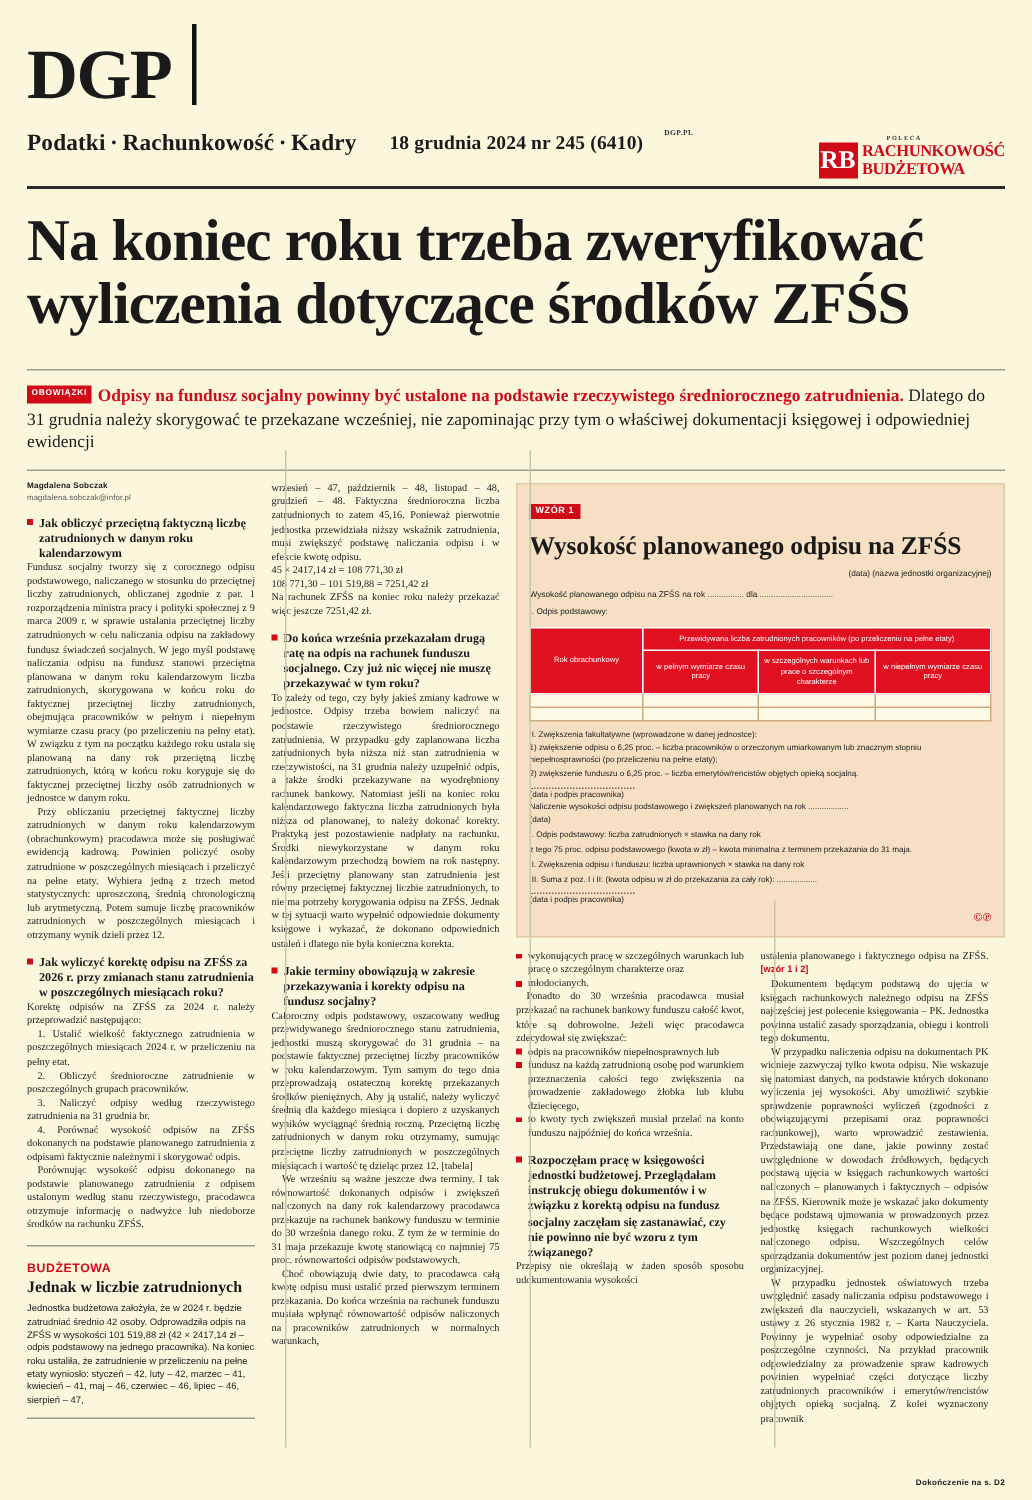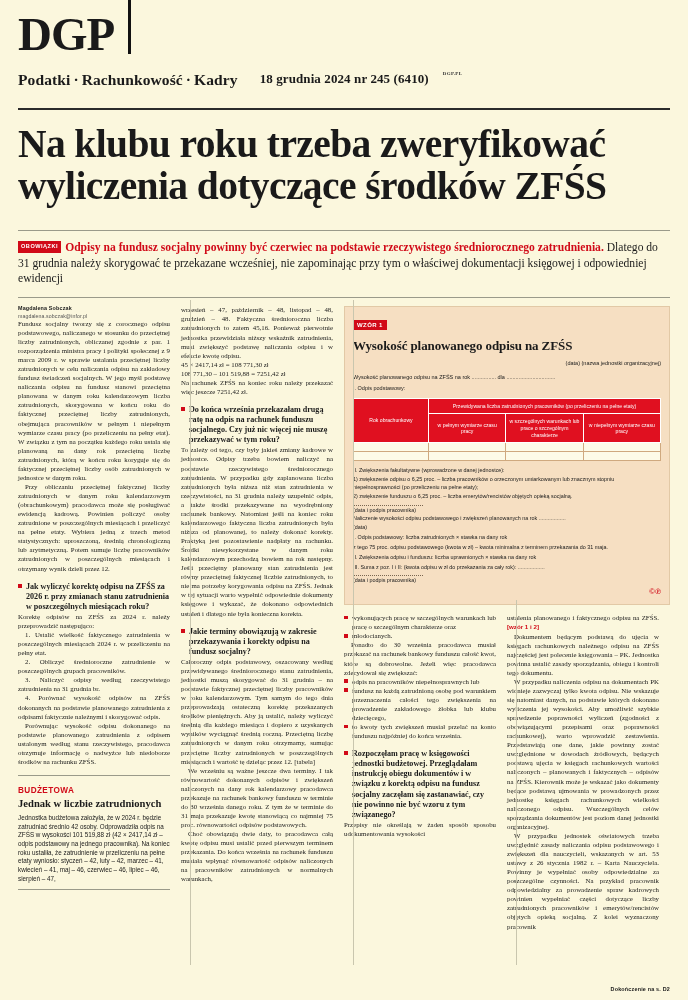--- a/index.html
+++ b/index.html
@@ -7,21 +7,21 @@
   body{
     width:688px;height:1000px;overflow:hidden;
     background:#fbf7dd;
     font-family:"Liberation Serif", serif;
     color:#1a1a1a;
     -webkit-font-smoothing:antialiased;
   }
   .page{position:relative;width:688px;height:1000px;box-sizing:border-box;padding:0 18px;}
 
   
-  .masthead{display:flex;align-items:flex-end;padding-top:0;}
+  .masthead{display:flex;align-items:flex-end;padding-top:16px;}
   .logo-dgp{
     font-family:"Liberation Serif", serif;
     font-weight:bold;font-size:47px;line-height:.95;letter-spacing:-1px;
   }
   .logo-divider{
     width:3px;background:#111;height:54px;margin:0 14px 3px 14px;
   }
   .logo-title{
     font-family:"Liberation Serif", serif;
     font-weight:bold;font-size:46px;line-height:.95;letter-spacing:-.5px;
@@ -112,21 +112,21 @@
 
   
   .wzor{
     background:#f6dfc2;border:1px solid #e2c9a6;margin-top:1px;
     padding:6px 8px 8px 8px;box-sizing:border-box;
   }
   .wzor-tag{
     display:inline-block;background:#d10a18;color:#fff;font-family:"Liberation Sans",sans-serif;
     font-weight:bold;font-size:6px;letter-spacing:.4px;padding:2px 4px 1.5px 4px;
   }
-  .wzor-title{font-weight:bold;font-size:13px;margin-top:7px;letter-spacing:-.1px;}
+  .wzor-title{font-weight:bold;font-size:17px;margin-top:7px;letter-spacing:-.1px;}
   .wzor-meta{font-family:"Liberation Sans",sans-serif;font-size:5.5px;text-align:right;margin-top:6px;}
   .wzor-line{font-family:"Liberation Sans",sans-serif;font-size:5.5px;margin-top:7px;line-height:1.5;}
 
   table.wz{width:100%;border-collapse:collapse;margin-top:6px;table-layout:fixed;}
   table.wz td{
     border:1px solid #ffffff;background:#e01020;color:#fff;
     font-family:"Liberation Sans",sans-serif;font-size:5.1px;line-height:1.3;
     text-align:center;vertical-align:middle;padding:4px 2px;
   }
   table.wz td.empty{background:#fdfbe8;border:1px solid #cfa97f;height:8px;padding:0;}
@@ -158,43 +158,57 @@
     <div class="logo-divider"></div>
   </div>
 
   <div class="subbar">
     <div class="sections">
       <span>Podatki</span><span class="dot">·</span><span>Rachunkowość</span><span class="dot">·</span><span>Kadry</span>
     </div>
     <div class="issue">18 grudnia 2024 nr 245 (6410)</div>
     <div class="domain">DGP.PL</div>
 
+    <div class="promo">
+      <div class="promo-label">POLECA</div>
+      <div class="promo-row">
+        <div class="rb-mark">RB</div>
+        <div class="rb-txt">
+          <div class="rb-l1">RACHUNKOWOŚĆ</div>
+          <div class="rb-l2">BUDŻETOWA</div>
+        </div>
+      </div>
+    </div>
   </div>
 
   <div class="rule-thick"></div>
 
   <div class="headline">
-    <div>Na klubu roku trzeba zweryfikować</div>
+    <div>Na koniec roku trzeba zweryfikować</div>
     <div>wyliczenia dotyczące środków ZFŚS</div>
   </div>
 
   <div class="rule-thin"></div>
 
   <div class="lead">
-    <span class="badge-red">OBOWIĄZKI</span><span class="lead-strong">Odpisy na fundusz socjalny powinny być czerwiec na podstawie rzeczywistego średniorocznego zatrudnienia.</span><span> Dlatego do 31 grudnia należy skorygować te przekazane wcześniej, nie zapominając przy tym o właściwej dokumentacji księgowej i odpowiedniej ewidencji</span>
+    <span class="badge-red">OBOWIĄZKI</span><span class="lead-strong">Odpisy na fundusz socjalny powinny być ustalone na podstawie rzeczywistego średniorocznego zatrudnienia.</span><span> Dlatego do 31 grudnia należy skorygować te przekazane wcześniej, nie zapominając przy tym o właściwej dokumentacji księgowej i odpowiedniej ewidencji</span>
   </div>
 
   <div class="rule-lead"></div>
 
   <div class="cols">
 
     <div class="col">
       <div class="byline-name">Magdalena Sobczak</div>
       <div class="byline-mail">magdalena.sobczak@infor.pl</div>
 
+      <div class="qhead">
+        <span class="sq"></span>
+        <span>Jak obliczyć przeciętną faktyczną liczbę zatrudnionych w danym roku kalendarzowym</span>
+      </div>
       <p class="body noind afterhead">Fundusz socjalny tworzy się z corocznego odpisu podstawowego, naliczanego w stosunku do przeciętnej liczby zatrudnionych, obliczanej zgodnie z par. 1 rozporządzenia ministra pracy i polityki społecznej z 9 marca 2009 r. w sprawie ustalania przeciętnej liczby zatrudnionych w celu naliczania odpisu na zakładowy fundusz świadczeń socjalnych. W jego myśl podstawę naliczania odpisu na fundusz stanowi przeciętna planowana w danym roku kalendarzowym liczba zatrudnionych, skorygowana w końcu roku do faktycznej przeciętnej liczby zatrudnionych, obejmująca pracowników w pełnym i niepełnym wymiarze czasu pracy (po przeliczeniu na pełny etat). W związku z tym na początku każdego roku ustala się planowaną na dany rok przeciętną liczbę zatrudnionych, którą w końcu roku koryguje się do faktycznej przeciętnej liczby osób zatrudnionych w jednostce w danym roku.</p>
       <p class="body">Przy obliczaniu przeciętnej faktycznej liczby zatrudnionych w danym roku kalendarzowym (obrachunkowym) pracodawca może się posługiwać ewidencją kadrową. Powinien policzyć osoby zatrudnione w poszczególnych miesiącach i przeliczyć na pełne etaty. Wybiera jedną z trzech metod statystycznych: uproszczoną, średnią chronologiczną lub arytmetyczną. Potem sumuje liczbę pracowników zatrudnionych w poszczególnych miesiącach i otrzymany wynik dzieli przez 12.</p>
 
       <div class="qhead">
         <span class="sq"></span>
         <span>Jak wyliczyć korektę odpisu na ZFŚS za 2026 r. przy zmianach stanu zatrudnienia w poszczególnych miesiącach roku?</span>
       </div>
       <p class="body noind afterhead">Korektę odpisów na ZFŚS za 2024 r. należy przeprowadzić następująco:</p>
       <p class="body">1. Ustalić wielkość faktycznego zatrudnienia w poszczególnych miesiącach 2024 r. w przeliczeniu na pełny etat.</p>
       <p class="body">2. Obliczyć średnioroczne zatrudnienie w poszczególnych grupach pracowników.</p>

